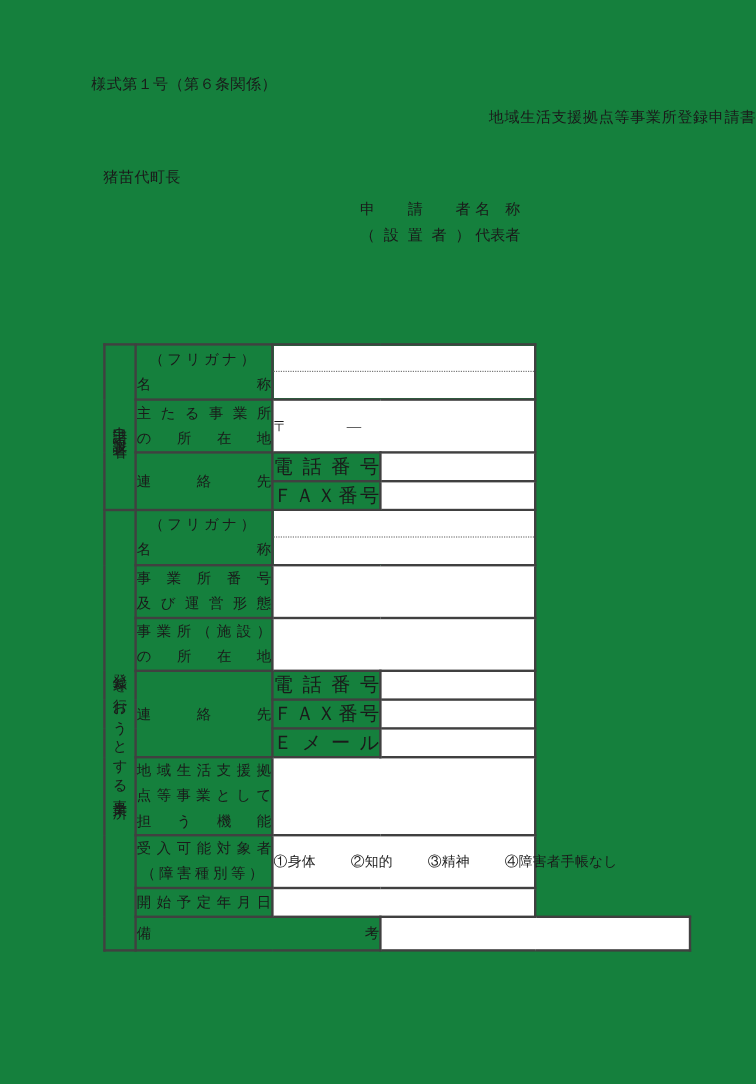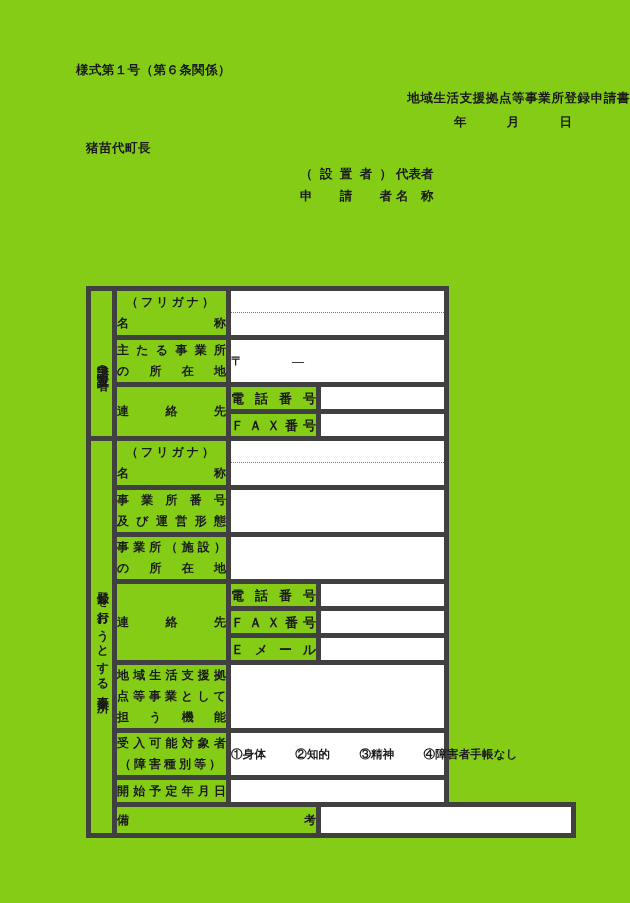--- a/index.html
+++ b/index.html
@@ -13,22 +13,21 @@
     font-family: "Liberation Serif", "DejaVu Serif", serif;
     color: #1a1a1a;
     position: relative;
     overflow: hidden;
   }
   .page {
     position: absolute;
     left: 0; top: 0;
     width: 630px;
     height: 903px;
-    background: #84cc16;
-    font-weight: bold;
+    background: #15803d;
   }
 
   
   .form-no {
     position: absolute;
     left: 76px;
     top: 62px;
     font-size: 12.5px;
     letter-spacing: 0.4px;
     white-space: nowrap;
@@ -111,21 +110,21 @@
   .form-table {
     position: absolute;
     left: 86px;
     top: 286px;
     width: 490px;
     border-collapse: collapse;
     table-layout: fixed;
     font-size: 12px;
   }
   .form-table td {
-    border: 5px solid #404040;
+    border: 2px solid #404040;
     padding: 0;
     vertical-align: middle;
   }
 
   
   .vlabel {
     width: 26px;
     text-align: center;
     padding: 4px 0;
   }
@@ -163,21 +162,21 @@
     text-align: center;
     text-align-last: center;
   }
 
   
   .sublabel {
     width: 88px;
     padding: 3px 6px;
     text-align: justify;
     text-align-last: justify;
-    font-size: 13px;
+    font-size: 16px;
     line-height: 19px;
   }
 
   .fill { background: #fff; }
 
   
   .namecell {
     height: 44px;
     position: relative;
   }
@@ -224,38 +223,31 @@
 </style>
 </head>
 <body>
 
 <div class="page">
 
   <div class="form-no">様式第１号（第６条関係）</div>
 
   <div class="doc-title">地域生活支援拠点等事業所登録申請書</div>
 
-  <div class="date-line">
-    <span>年</span>
-    <span class="gap"></span>
-    <span>月</span>
-    <span class="gap"></span>
-    <span>日</span>
-  </div>
 
   <div class="addressee">猪苗代町長</div>
 
   <div class="applicant-block">
+    <div class="ab-row">
+      <span class="ab-label">申 請 者</span>
+      <span class="ab-value plain">名　称</span>
+    </div>
     <div class="ab-row">
       <span class="ab-label">（設置者）</span>
       <span class="ab-value plain">代表者</span>
-    </div>
-    <div class="ab-row">
-      <span class="ab-label">申 請 者</span>
-      <span class="ab-value plain">名　称</span>
     </div>
   </div>
 
 
   <table class="form-table">
     <colgroup>
       <col style="width:26px">
       <col style="width:114px">
       <col style="width:90px">
       <col>

